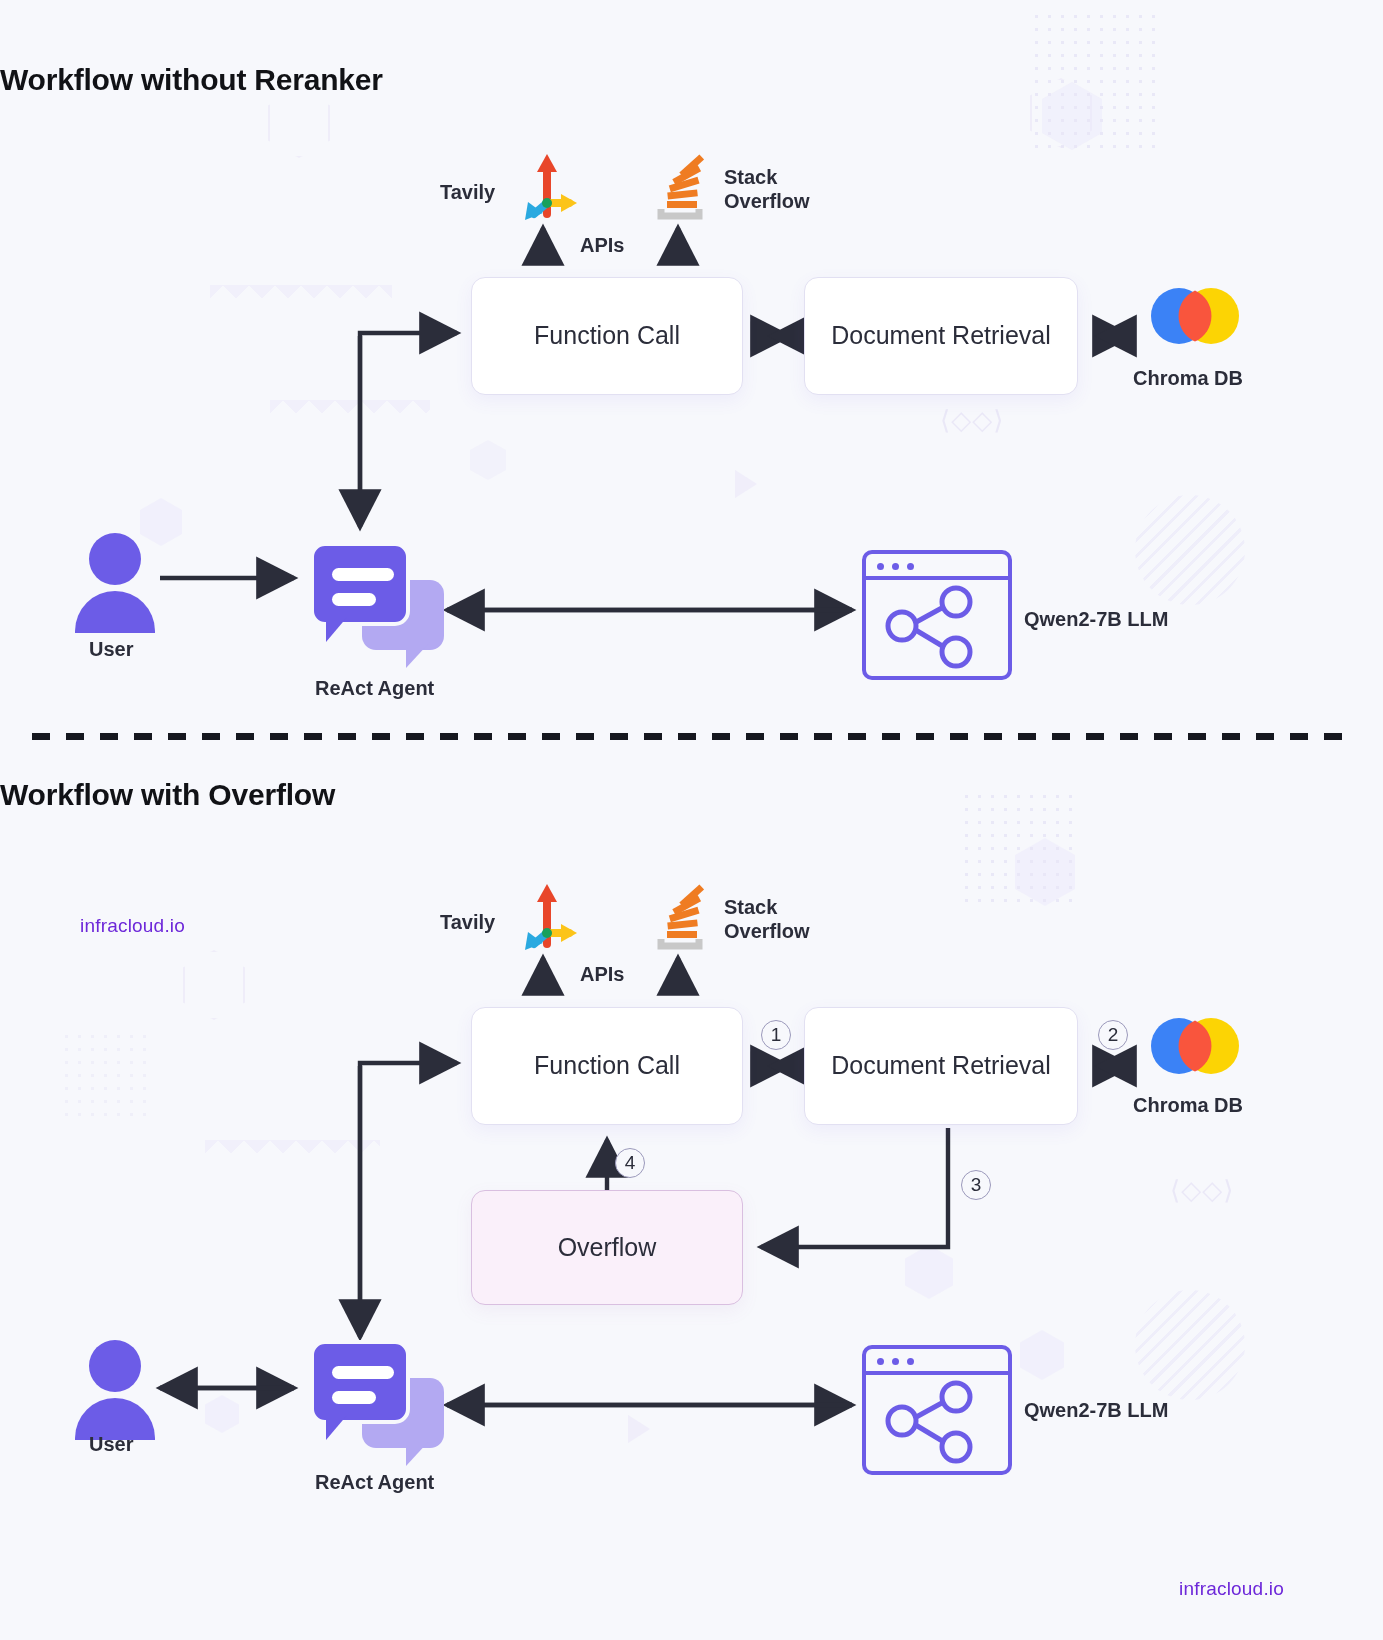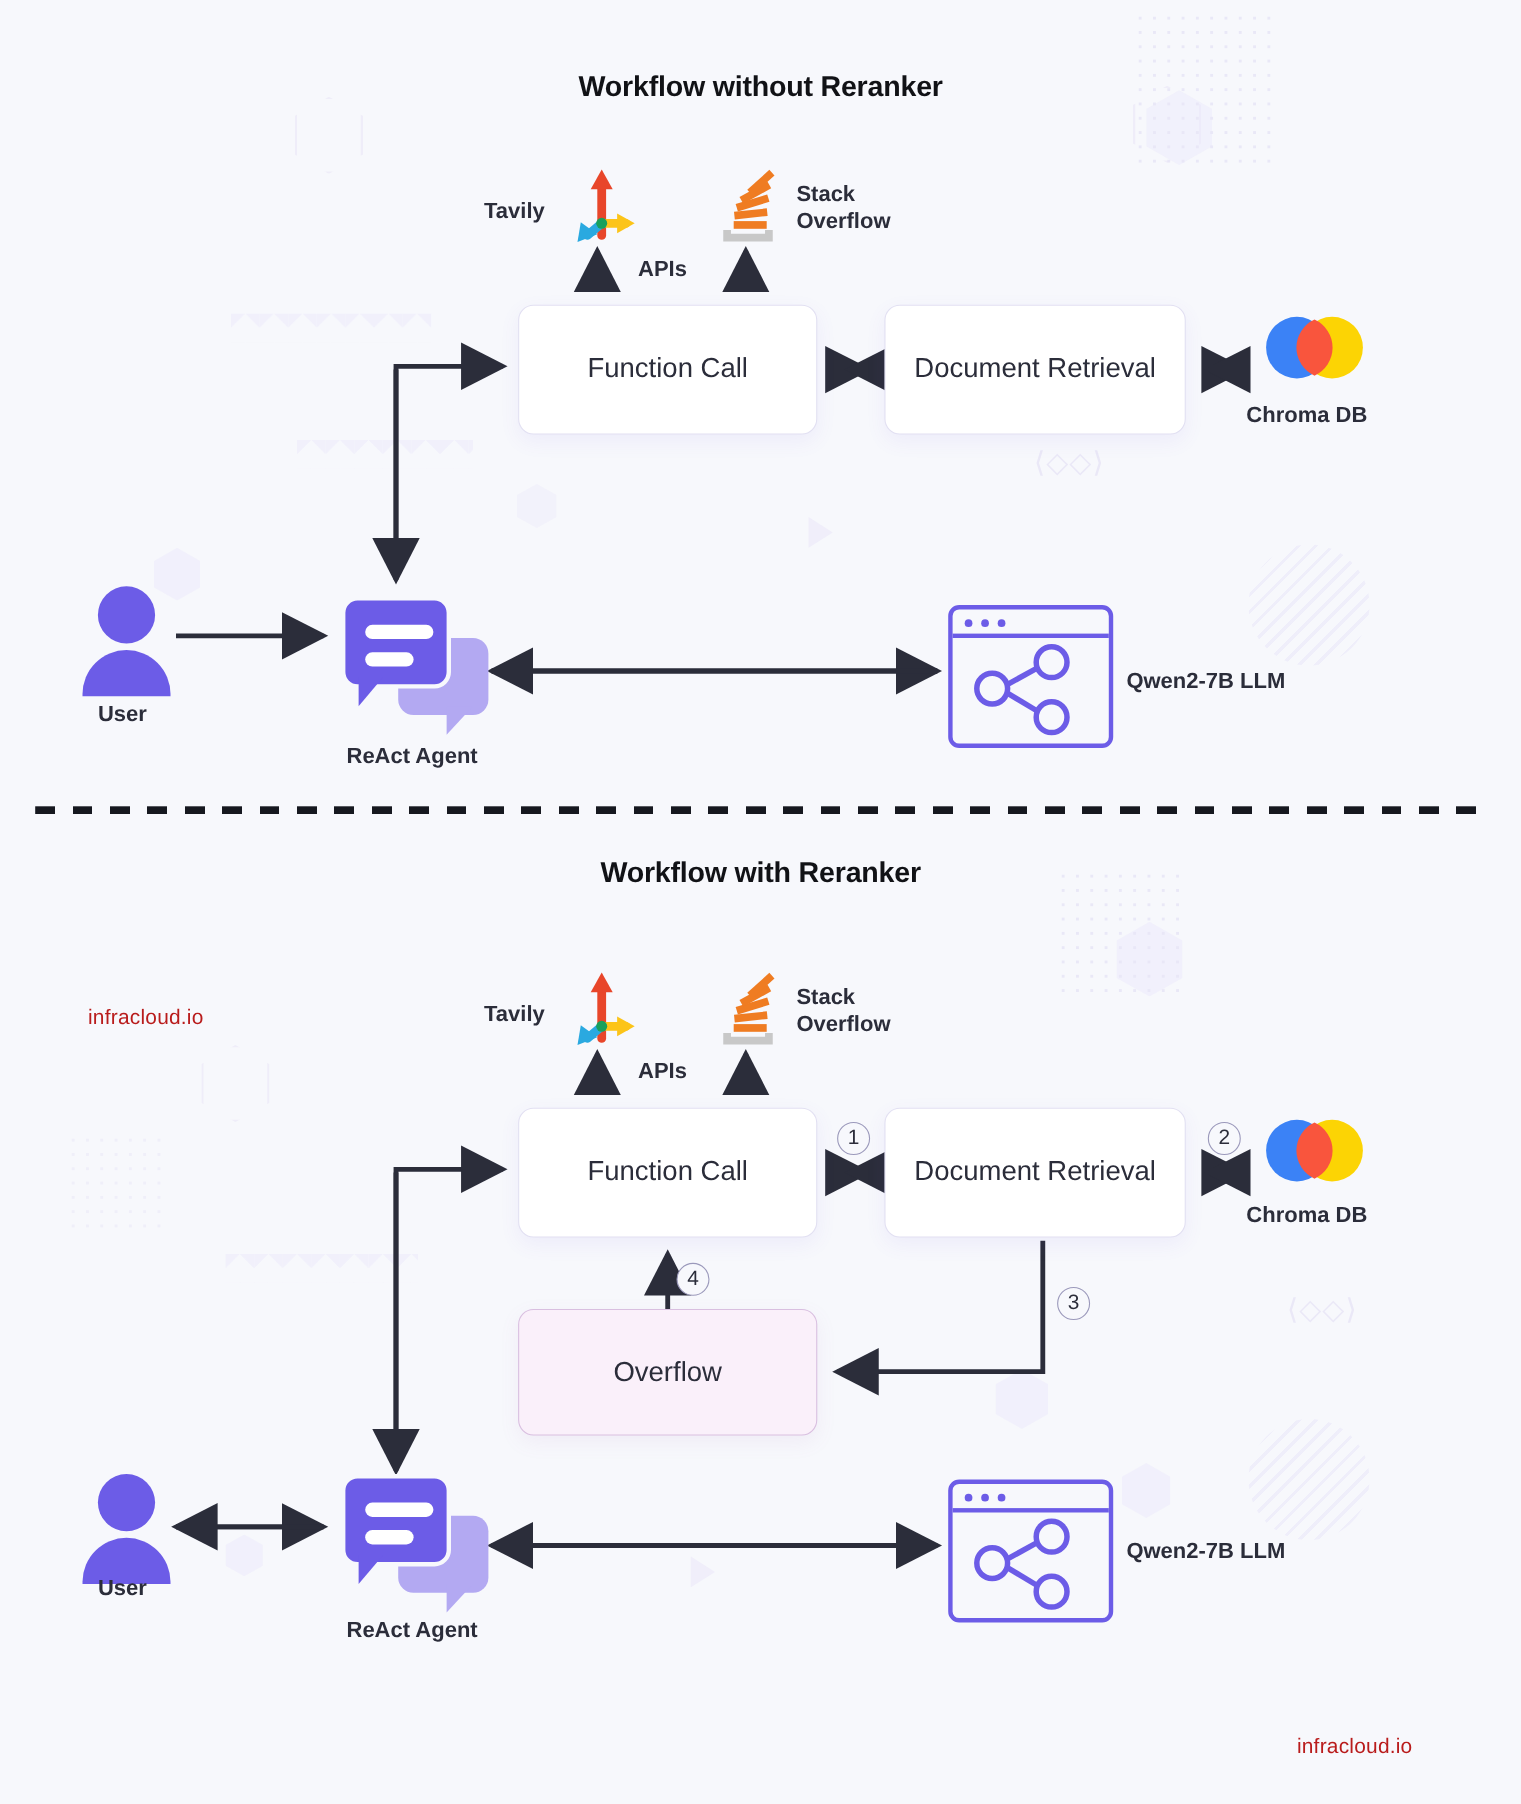--- a/index.html
+++ b/index.html
@@ -55,22 +55,22 @@
     border-top: 14px solid transparent;
     border-bottom: 14px solid transparent;
     opacity: .9;
   }
   .chev { color: #eae8f7; font-size: 26px; letter-spacing: 1px; font-family:"Liberation Sans",sans-serif; }
 
   
   .title {
     position: absolute;
     width: 100%;
-    text-align: center;
-    font-size: 26px;
+    text-align: left;
+    font-size: 30px;
     font-weight: bold;
     color: #111216;
     letter-spacing: -0.2px;
   }
 
   
   .divider {
     position: absolute;
     left: 32px; right: 32px;
     height: 7px;
@@ -157,21 +157,21 @@
   .llm-win {
     position:absolute; width:150px; height:130px;
     border:4px solid #6c5ce7; border-radius:10px; background:transparent;
   }
   .llm-bar { position:absolute; left:0; top:0; width:100%; height:26px; border-bottom:4px solid #6c5ce7; }
   .llm-dot { position:absolute; width:7px; height:7px; border-radius:50%; background:#6c5ce7; top:9px; }
 
   .wm {
     position: absolute;
     font-size: 19px;
-    color: #b91c1c;
+    color: #6d28d9;
     letter-spacing: .2px;
   }
 </style>
 </head>
 <body>
 
 <div id="stage">
 
   <div class="deco hex-outline" style="left:268px;top:88px;"></div>
   <div class="deco hex-outline" style="left:1030px;top:78px;"></div>
@@ -326,21 +326,21 @@
           <circle cx="90" cy="22" r="14" fill="#f7f8fc"></circle>
           <circle cx="90" cy="72" r="14" fill="#f7f8fc"></circle>
         </g>
       </svg>
     </div>
   </div>
   <div class="lbl" style="left:1024px;top:607px;">Qwen2-7B LLM</div>
 
   <div class="divider" style="top:733px;"></div>
 
-  <div class="title" style="top:778px;">Workflow with Reranker</div>
+  <div class="title" style="top:778px;">Workflow with Overflow</div>
 
   <div class="wm" style="left:80px;top:915px;">infracloud.io</div>
   <div class="wm" style="left:1179px;top:1578px;">infracloud.io</div>
 
   <div class="icon" style="left:513px;top:878px;width:66px;height:72px;">
     <svg viewBox="0 0 66 72" width="66" height="72">
       <g stroke-linecap="round">
         <path d="M34,66 L34,20" stroke="#e8462a" stroke-width="8"></path>
         <path d="M34,6 L44,24 L24,24 Z" fill="#e8462a"></path>
         <path d="M34,55 L56,55" stroke="#fcc419" stroke-width="8"></path>

